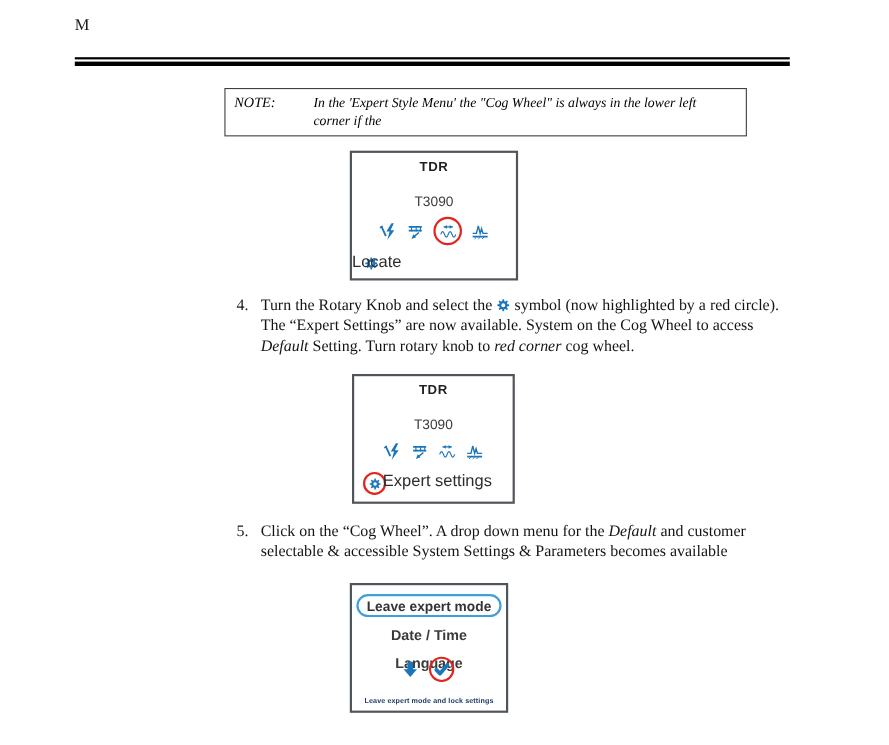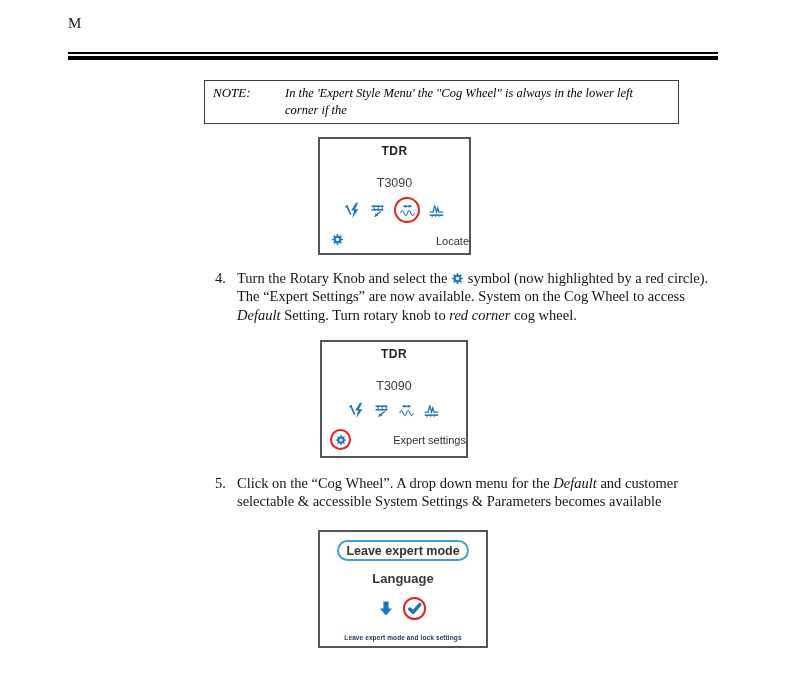--- a/index.html
+++ b/index.html
@@ -30,22 +30,22 @@
   .scr-model{text-align:center;font-size:12.5px;color:#3c3c3c;margin-top:18px}
   .icon-row{position:absolute;left:0;right:0;display:flex;justify-content:center;
     align-items:center;gap:8px;color:var(--icon-blue)}
   .mini-icon{width:17px;height:17px;display:block}
   .red-ring{width:26px;height:26px;border:2px solid var(--red);border-radius:50%;
     display:flex;align-items:center;justify-content:center;flex:none}
   .red-ring-sm{width:21px;height:21px;border:2px solid var(--red);border-radius:50%;
     display:flex;align-items:center;justify-content:center;position:absolute}
   .gear{display:block;color:var(--icon-blue)}
   .gear-corner{position:absolute;left:11px;bottom:7px;width:13px;height:13px}
-  .scr-label{position:absolute;left:0;right:0;bottom:6px;text-align:right;
-    font-size:11px;color:#2d2d2d}
+  .scr-label{position:absolute;left:0;right:0;bottom:6px;text-align:left;
+    font-size:15px;color:#2d2d2d}
 
   
   .step{position:absolute;display:flex;font-size:14.5px;line-height:1.26;color:#141414}
   .stepnum{width:22px;flex:none}
   .steptext{flex:1}
   .steptext i{font-style:italic}
   .inline-gear{width:13px;height:13px;display:inline-block;vertical-align:-2px;color:var(--icon-blue)}
 
   
   .pill{margin:8px auto 0;width:132px;height:21px;border:2px solid var(--pill-blue);
@@ -175,22 +175,23 @@
     <div class="scr-label" style="left:26px;bottom:10px">Expert settings</div>
   </div>
 
   <div class="step" style="left:215px;top:474px;width:505px">
     <span class="stepnum">5.</span>
     <span class="steptext">
       <span>Click on the “Cog Wheel”. A drop down menu for the </span><i>Default</i><span> and customer selectable &amp; accessible System Settings &amp; Parameters becomes available</span>
     </span>
   </div>
 
-  <div class="screen" style="left:318px;top:530px;width:170px;height:118px">
+  <div class="screen" style="left:318px;top:530px;width:144px;height:118px">
     <div class="pill">Leave expert mode</div>
+    <div class="menu-item first">Date / Time</div>
     <div class="menu-item second">Language</div>
     <div class="controls-row">
       <svg style="width:14px;height:17px;color:var(--icon-blue)" viewBox="0 0 16 18">
         <path fill="currentColor" d="M5 1 h6 v8 h4 L8 17 L1 9 h4 z"></path>
       </svg>
       <svg style="width:25px;height:25px" viewBox="0 0 26 26">
         <circle cx="13" cy="13" r="11" fill="none" stroke="var(--red)" stroke-width="2"></circle>
         <path d="M8 13.5 l3.5 3.5 L18.5 9" stroke="var(--icon-blue)" stroke-width="3.6" fill="none" stroke-linecap="round" stroke-linejoin="round"></path>
       </svg>
     </div>

